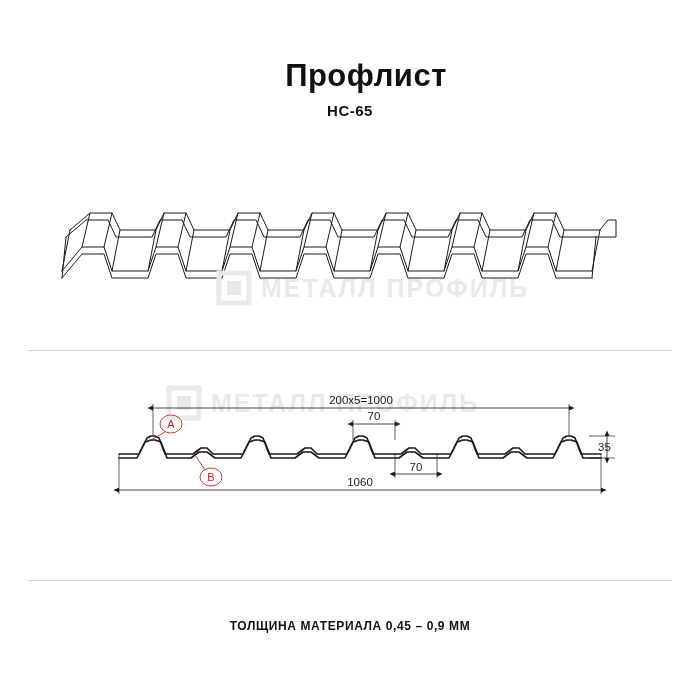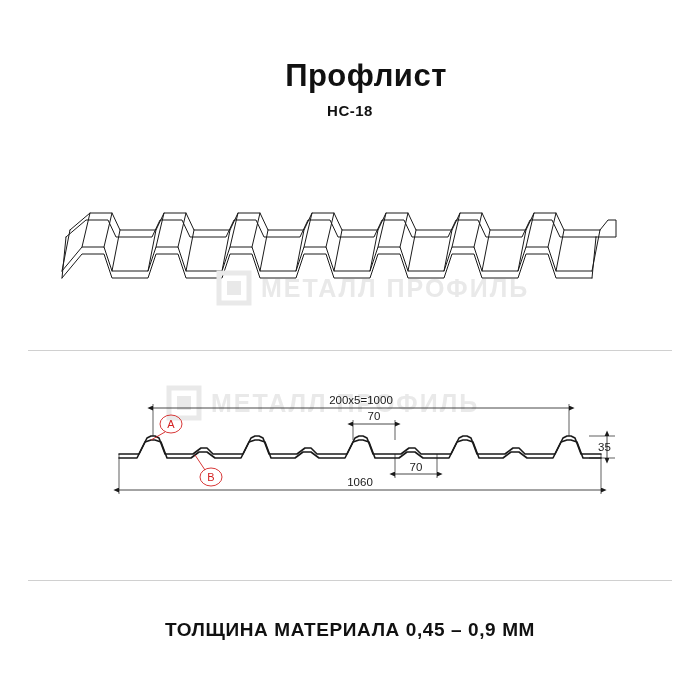--- a/index.html
+++ b/index.html
@@ -52,21 +52,21 @@
     background: #d0d0d0;
   }
   .divider.top { top: 350px; }
   .divider.bottom { top: 580px; }
   .footer {
     position: absolute;
     top: 619px;
     left: 0;
     width: 700px;
     text-align: center;
-    font-size: 19px;
+    font-size: 12px;
     font-weight: bold;
     letter-spacing: 0.6px;
     color: #111;
   }
   svg { display: block; }
   .iso-svg {
     position: absolute;
     top: 175px;
     left: 60px;
   }
@@ -102,21 +102,21 @@
     font-size: 11px;
     fill: #d32121;
   }
 </style>
 </head>
 <body>
 
 <div class="page">
 
   <div class="title">Профлист</div>
-  <div class="subtitle">НС-18</div>
+  <div class="subtitle">НС-65</div>
 
   <svg class="iso-svg" width="580" height="140" viewBox="0 0 580 140">
     <g fill="none" stroke="#1a1a1a" stroke-width="1" stroke-linejoin="round" stroke-linecap="round">
 
       <path d="M10 55 L30 38 L52 38 L60 55 L96 55 L104 38 L126 38 L134 55 L170 55 L178 38 L200 38 L208 55 L244 55 L252 38 L274 38 L282 55 L318 55 L326 38 L348 38 L356 55 L392 55 L400 38 L422 38 L430 55 L466 55 L474 38 L496 38 L504 55 L540 55"></path>
 
       <path d="M6 62 L26 45 L48 45 L56 62 L92 62 L100 45 L122 45 L130 62 L166 62 L174 45 L196 45 L204 62 L240 62 L248 45 L270 45 L278 62 L314 62 L322 45 L344 45 L352 62 L388 62 L396 45 L418 45 L426 62 L462 62 L470 45 L492 45 L500 62 L536 62"></path>
 
       <path d="M2 96 L22 72 L44 72 L52 96 L88 96 L96 72 L118 72 L126 96 L162 96 L170 72 L192 72 L200 96 L236 96 L244 72 L266 72 L274 96 L310 96 L318 72 L340 72 L348 96 L384 96 L392 72 L414 72 L422 96 L458 96 L466 72 L488 72 L496 96 L532 96"></path>
 

